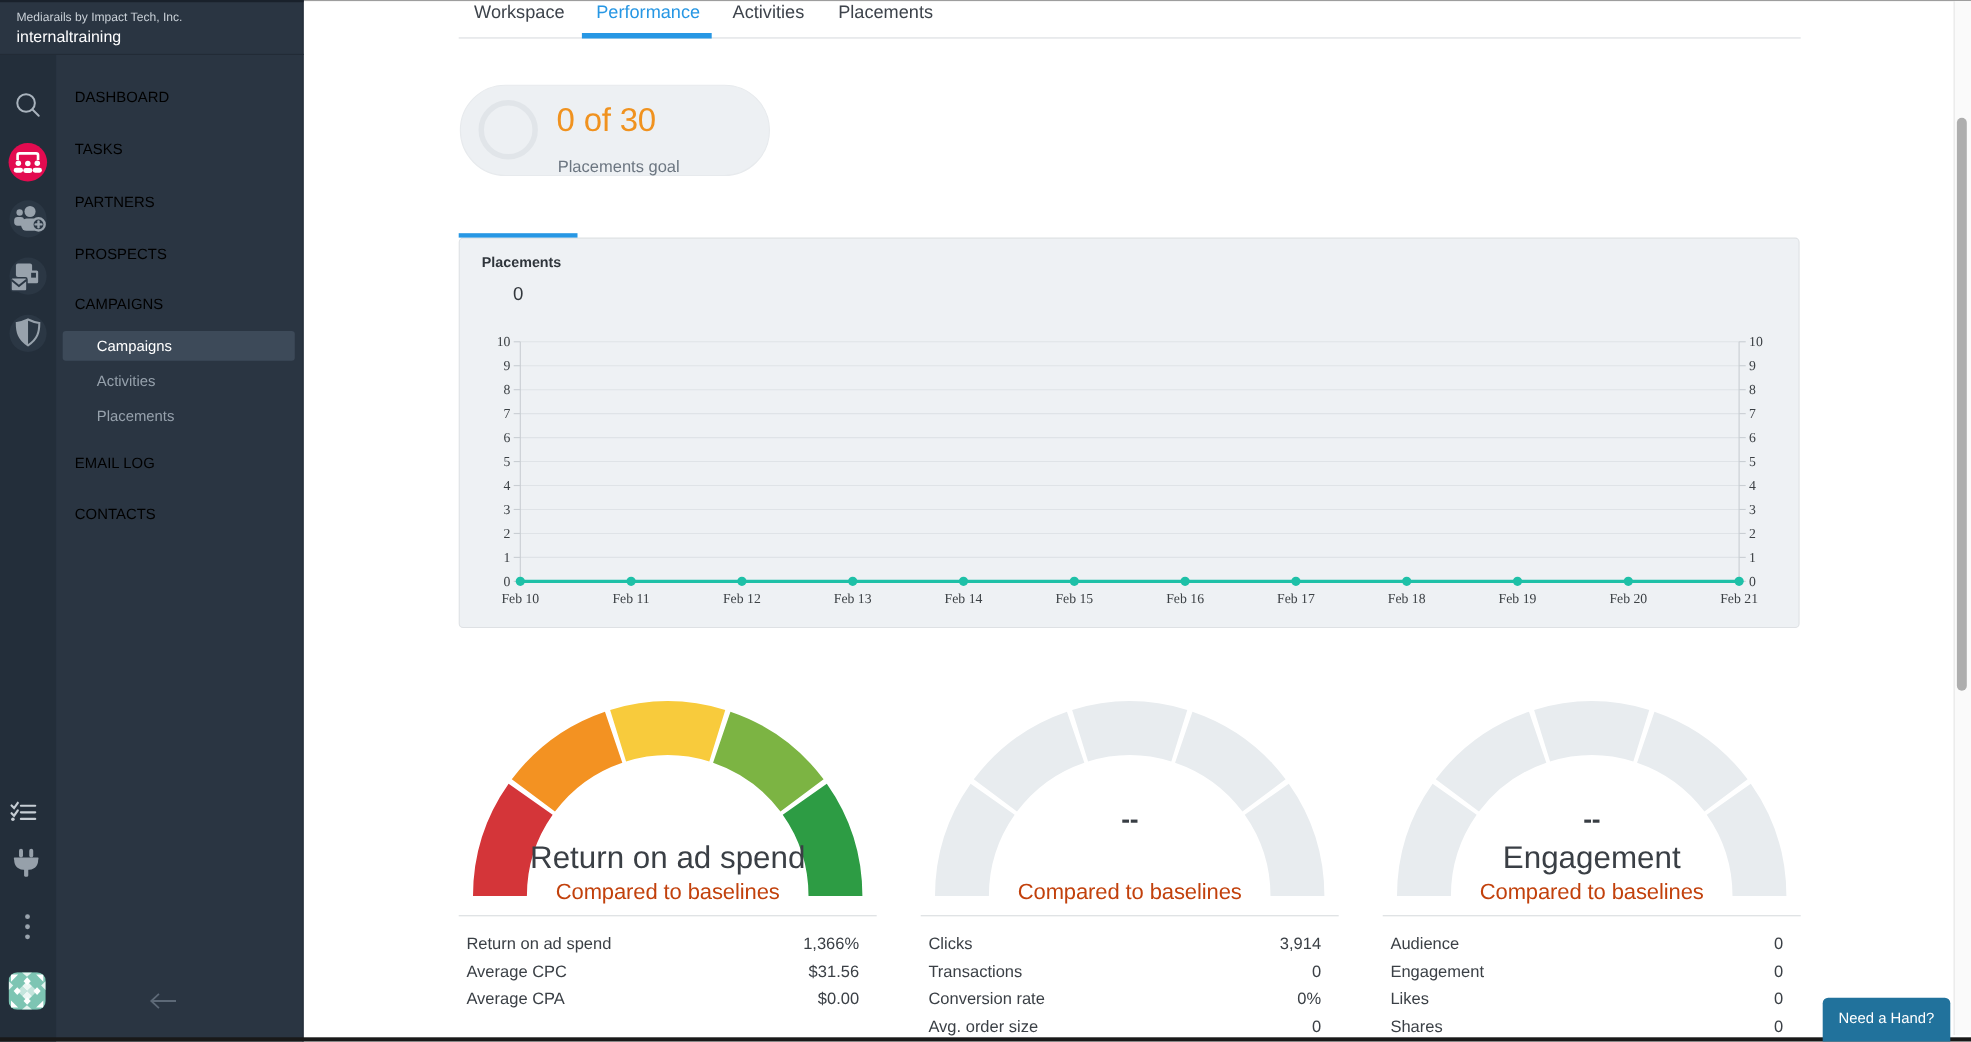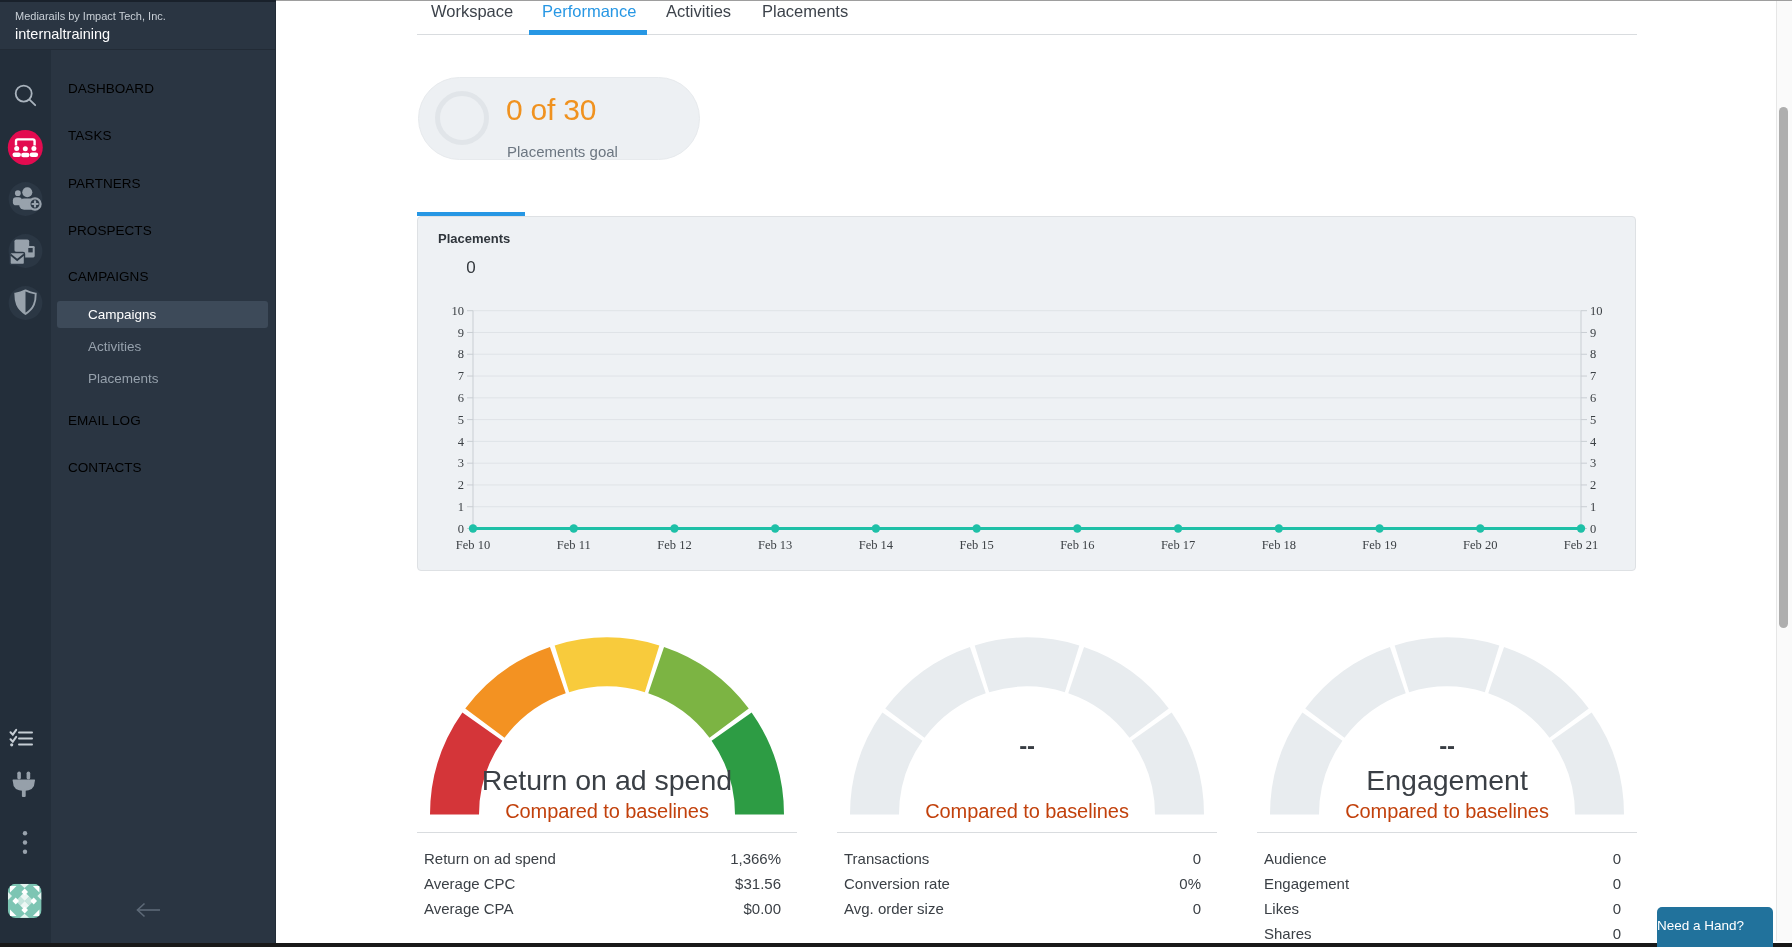--- a/index.html
+++ b/index.html
@@ -53,21 +53,21 @@
   .gtitle3 { font-size:20px; letter-spacing:-.1px; color:#c2410c; }
   .gcol { width:380px; text-align:center; }
   .divline { top:832px; width:380px; height:1px; background:#d9dcdf; }
   .mtable { top:846px; width:380px; font-size:15px; color:#3b4046; }
   .mtable .row { position:relative; height:25px; line-height:25px; }
   .mtable .lab { position:absolute; left:7px; }
   .mtable .val { position:absolute; right:16px; }
 
   
   #hand { left:1657px; top:907px; width:116px; height:40px; background:#21729c;
-    border-radius:5px 5px 0 0; color:#fff; font-size:13.5px; text-align:left;
+    border-radius:5px 5px 0 0; color:#fff; font-size:13.5px; text-align:center;
     line-height:38px; z-index:6; }
 
   
   #bstrip { left:0; top:943px; width:1792px; height:4px; background:#191919; z-index:5; }
 
   
   #sbtrack { left:1776px; top:1px; width:16px; height:940px; background:#fafafa;
     border-left:1px solid #e6e6e6; z-index:4; }
   #sbthumb { left:1779px; top:107px; width:9px; height:521px; background:#aeaeae;
     border-radius:4.5px; z-index:5; }
@@ -214,20 +214,24 @@
       <div class="row">
         <span class="lab">Average CPA</span>
         <span class="val">$0.00</span>
       </div>
     </div>
   <div class="gcol gtitle1 abs" style="left:837px;top:731.5px;">--</div>
   <div class="gcol gtitle3 abs" style="left:837px;top:800px;">Compared to baselines</div>
   <div class="divline abs" style="left:837px;"></div>
   <div class="mtable abs" style="left:837px;">
       <div class="row">
+        <span class="lab">Clicks</span>
+        <span class="val">3,914</span>
+      </div>
+      <div class="row">
         <span class="lab">Transactions</span>
         <span class="val">0</span>
       </div>
       <div class="row">
         <span class="lab">Conversion rate</span>
         <span class="val">0%</span>
       </div>
       <div class="row">
         <span class="lab">Avg. order size</span>
         <span class="val">0</span>

